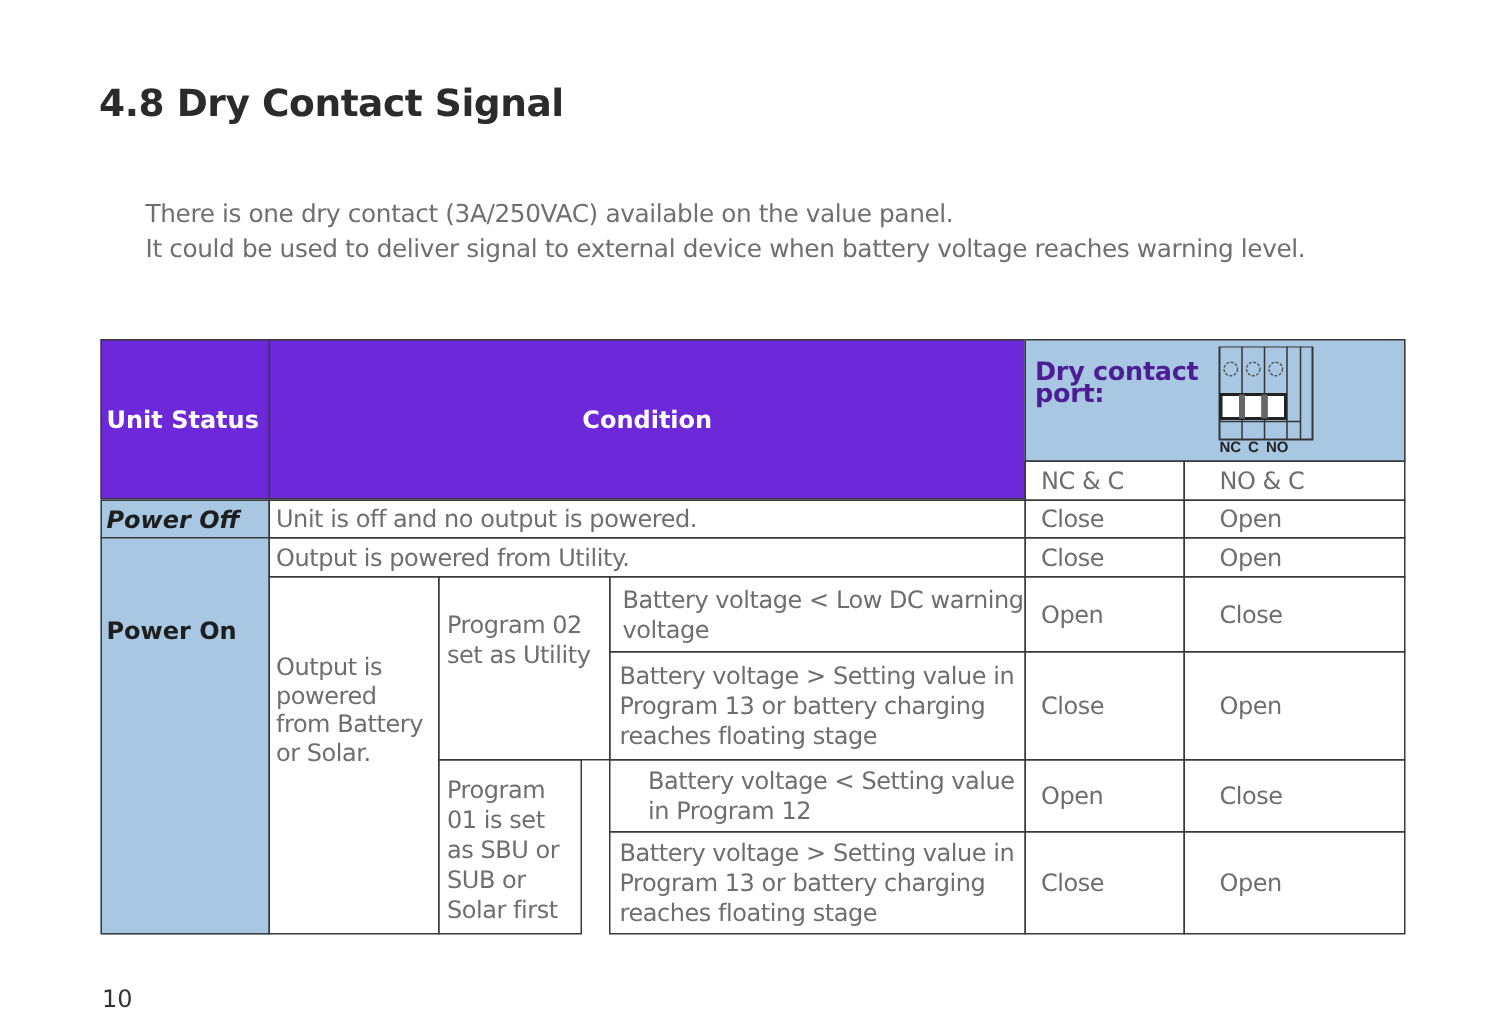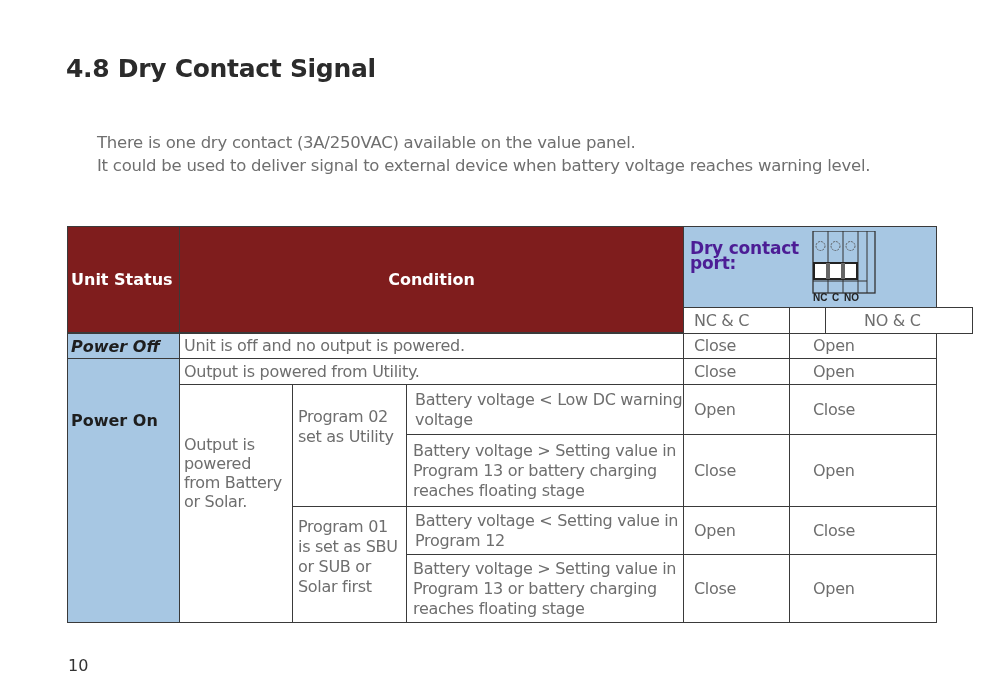--- a/index.html
+++ b/index.html
@@ -1,21 +1,21 @@
 <!DOCTYPE html>
 <html><head>
 <meta charset="utf-8">
 <style>
   html,body{margin:0;padding:0;background:#ffffff;}
   body{width:1000px;height:690px;position:relative;overflow:hidden;font-family:"DejaVu Sans","Liberation Sans",sans-serif;}
   .title{position:absolute;left:66px;top:54px;font-size:25px;font-weight:bold;color:#2b2b2b;letter-spacing:-0.3px;}
   .intro{position:absolute;left:97px;top:131px;font-size:16.5px;color:#6f6f6f;line-height:23px;letter-spacing:-0.25px;}
   .pageno{position:absolute;left:68px;top:636px;font-size:16px;color:#333;margin-top:20px;}
   .cell{position:absolute;box-sizing:border-box;border:1.3px solid #3a3a3a;margin:0;overflow:hidden;}
-  .hdr{background:#7f1d1d;color:#ffffff;font-weight:bold;font-size:16px;}
+  .hdr{background:#6d28d9;color:#ffffff;font-weight:bold;font-size:16px;}
   .lb{background:#a7c7e3;}
   .txt{color:#6e6e6e;font-size:16px;line-height:20px;letter-spacing:-0.3px;}
   .bold{font-weight:bold;color:#1e1e1e;font-size:16px;}
   .flexc{display:flex;align-items:center;}
   .dry-label{position:absolute;left:6px;top:14px;font-size:17px;font-weight:bold;color:#4c1d95;line-height:15px;letter-spacing:-0.2px;}
   .connector{position:absolute;left:127px;top:4px;}
 </style>
 </head>
 <body>
 
@@ -57,21 +57,21 @@
         <line x1="2" y1="50" x2="56" y2="50" stroke="#333" stroke-width="1"></line>
         <text x="2" y="70" font-family="Liberation Sans, sans-serif" font-size="10" font-weight="bold" fill="#222">NC</text>
         <text x="21" y="70" font-family="Liberation Sans, sans-serif" font-size="10" font-weight="bold" fill="#222">C</text>
         <text x="33" y="70" font-family="Liberation Sans, sans-serif" font-size="10" font-weight="bold" fill="#222">NO</text>
       </svg>
     </div>
   </div>
   <div class="cell txt flexc" style="left:683px;top:307px;width:107px;height:27px;padding-left:10px;">
     <span>NC &amp; C</span>
   </div>
-  <div class="cell txt flexc" style="left:789px;top:307px;width:148px;height:27px;padding-left:38px;margin-left:36px;">
+  <div class="cell txt flexc" style="left:789px;top:307px;width:148px;height:27px;padding-left:23px;">
     <span>NO &amp; C</span>
   </div>
 
   <div class="cell lb bold flexc" style="left:67px;top:333px;width:113px;height:26px;padding-left:3px;font-style:italic;">
     <span>Power Off</span>
   </div>
   <div class="cell txt flexc" style="left:179px;top:333px;width:505px;height:26px;padding-left:4px;">
     <span>Unit is off and no output is powered.</span>
   </div>
   <div class="cell txt flexc" style="left:683px;top:333px;width:107px;height:26px;padding-left:10px;">
@@ -115,24 +115,24 @@
   <div class="cell txt flexc" style="left:406px;top:434px;width:278px;height:73px;padding-left:6px;">
     <span>Battery voltage &gt; Setting value in Program 13 or battery charging reaches floating stage</span>
   </div>
   <div class="cell txt flexc" style="left:683px;top:434px;width:107px;height:73px;padding-left:10px;">
     <span>Close</span>
   </div>
   <div class="cell txt flexc" style="left:789px;top:434px;width:148px;height:73px;padding-left:23px;">
     <span>Open</span>
   </div>
 
-  <div class="cell txt" style="left:292px;top:506px;width:115px;height:117px;padding:10px 2px 0 5px;line-height:20px;">
+  <div class="cell txt" style="left:292px;top:506px;width:96px;height:117px;padding:10px 2px 0 5px;line-height:20px;">
     <span>Program 01 is set as SBU or SUB or Solar first</span>
   </div>
-  <div class="cell txt flexc" style="left:406px;top:506px;width:278px;height:49px;padding-left:8px;">
+  <div class="cell txt flexc" style="left:406px;top:506px;width:278px;height:49px;padding-left:25px;">
     <span>Battery voltage &lt; Setting value in Program 12</span>
   </div>
   <div class="cell txt flexc" style="left:683px;top:506px;width:107px;height:49px;padding-left:10px;">
     <span>Open</span>
   </div>
   <div class="cell txt flexc" style="left:789px;top:506px;width:148px;height:49px;padding-left:23px;">
     <span>Close</span>
   </div>
 
   <div class="cell txt flexc" style="left:406px;top:554px;width:278px;height:69px;padding-left:6px;">

